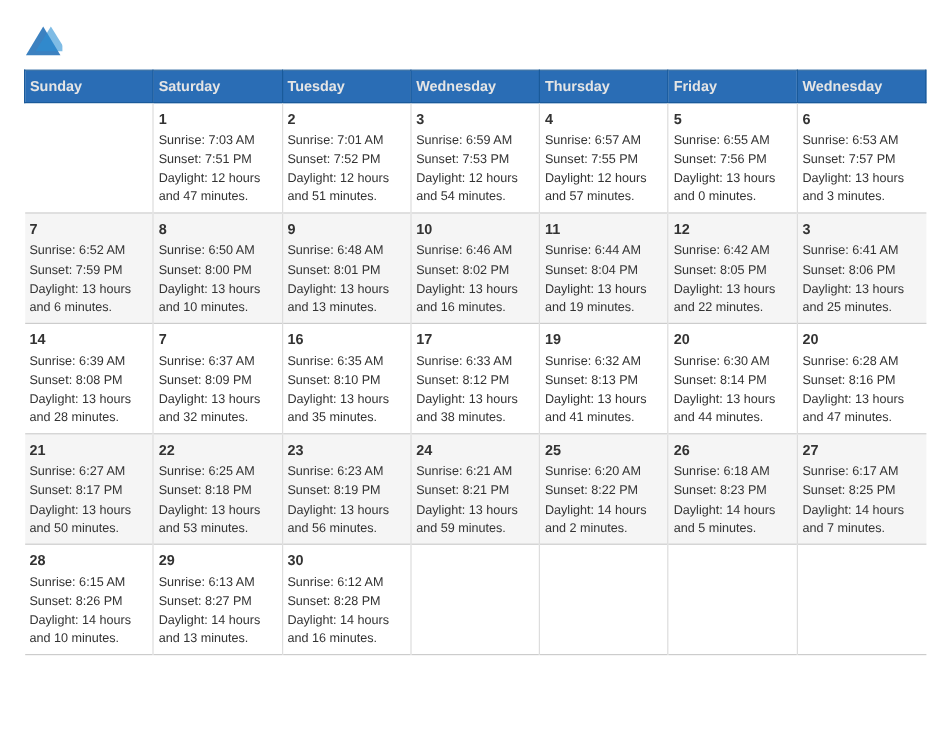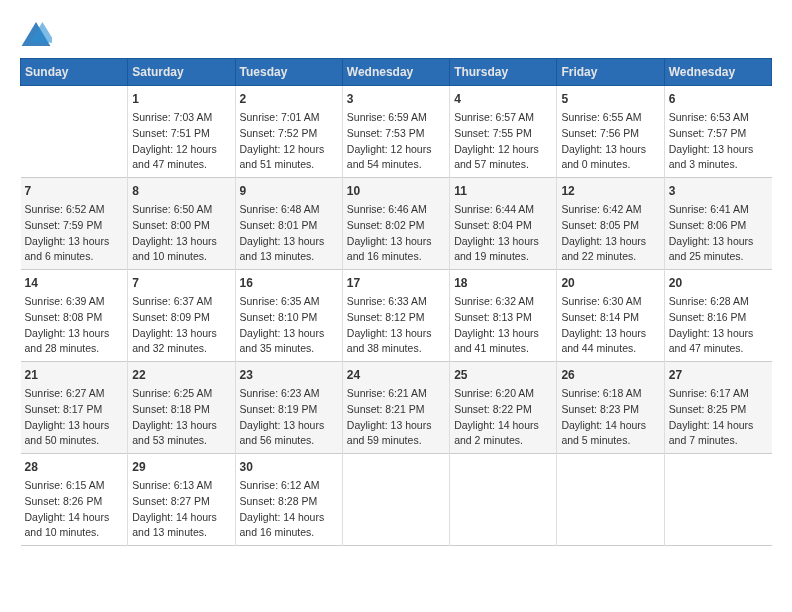--- a/index.html
+++ b/index.html
@@ -185,21 +185,21 @@
         </td>
         <td>
           <span class="day-num">16</span>
           <div class="cell-content">Sunrise: 6:35 AM<br>Sunset: 8:10 PM<br>Daylight: 13 hours and 35 minutes.</div>
         </td>
         <td>
           <span class="day-num">17</span>
           <div class="cell-content">Sunrise: 6:33 AM<br>Sunset: 8:12 PM<br>Daylight: 13 hours and 38 minutes.</div>
         </td>
         <td>
-          <span class="day-num">18</span>
+          <span class="day-num">19</span>
           <div class="cell-content">Sunrise: 6:32 AM<br>Sunset: 8:13 PM<br>Daylight: 13 hours and 41 minutes.</div>
         </td>
         <td>
           <span class="day-num">20</span>
           <div class="cell-content">Sunrise: 6:30 AM<br>Sunset: 8:14 PM<br>Daylight: 13 hours and 44 minutes.</div>
         </td>
         <td>
           <span class="day-num">20</span>
           <div class="cell-content">Sunrise: 6:28 AM<br>Sunset: 8:16 PM<br>Daylight: 13 hours and 47 minutes.</div>
         </td>

